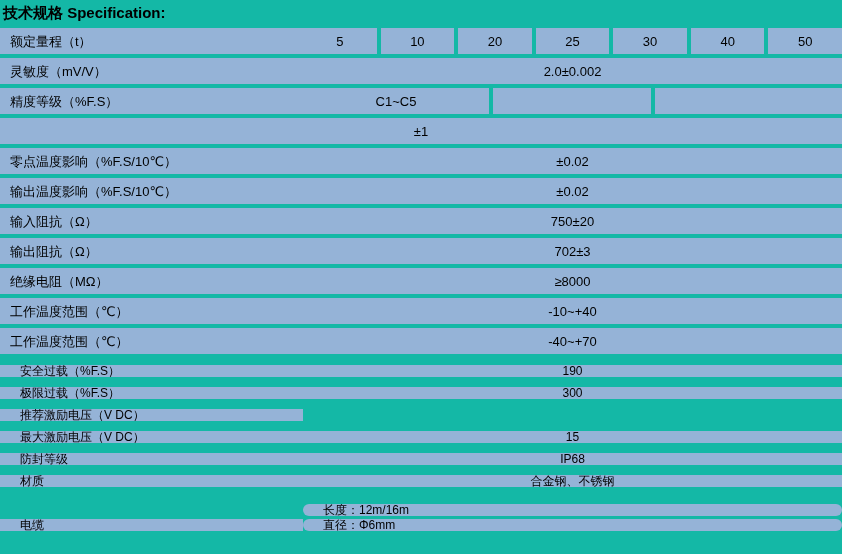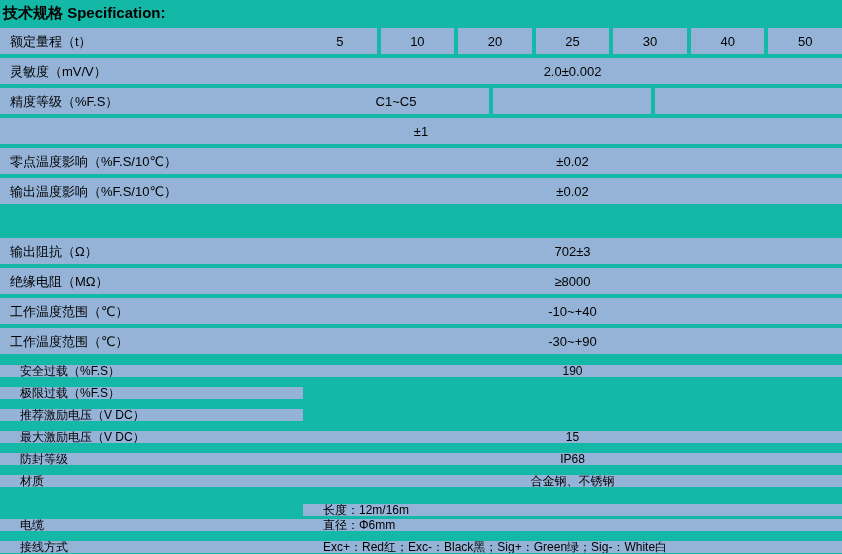--- a/index.html
+++ b/index.html
@@ -75,20 +75,21 @@
   .values.stacked {
     flex-direction: column;
     gap: 3px;
   }
   .value-cell {
     flex: 1;
     justify-content: center;
   }
   .values.stacked .value-cell {
     flex: 1;
+    border-radius: 9px;
   }
   .row.align-left .value-cell {
     justify-content: flex-start;
     padding-left: 20px;
     box-sizing: border-box;
   }
   
   .row.three .value-cell:nth-child(1) { flex: 0 0 186px; text-align: right; }
   .row.three .value-cell:nth-child(2) { flex: 0 0 158px; }
   .row.three .value-cell:nth-child(3) { flex: 1; }
@@ -136,20 +137,24 @@
           <div class="cell value-cell">±0.02</div>
         </div>
       </div>
       <div class="row">
         <div class="cell label-cell">输出温度影响（%F.S/10℃）</div>
         <div class="values">
           <div class="cell value-cell">±0.02</div>
         </div>
       </div>
       <div class="row">
+        <div class="cell label-cell">输入阻抗（Ω）</div>
+        <div class="values">
+          <div class="cell value-cell">750±20</div>
+        </div>
       </div>
       <div class="row">
         <div class="cell label-cell">输出阻抗（Ω）</div>
         <div class="values">
           <div class="cell value-cell">702±3</div>
         </div>
       </div>
       <div class="row">
         <div class="cell label-cell">绝缘电阻（MΩ）</div>
         <div class="values">
@@ -158,31 +163,34 @@
       </div>
       <div class="row">
         <div class="cell label-cell">工作温度范围（℃）</div>
         <div class="values">
           <div class="cell value-cell">-10~+40</div>
         </div>
       </div>
       <div class="row">
         <div class="cell label-cell">工作温度范围（℃）</div>
         <div class="values">
-          <div class="cell value-cell">-30~+90</div>
+          <div class="cell value-cell">-40~+70</div>
         </div>
       </div>
       <div class="row small">
         <div class="cell label-cell">安全过载（%F.S）</div>
         <div class="values">
           <div class="cell value-cell">190</div>
         </div>
       </div>
       <div class="row small">
         <div class="cell label-cell">极限过载（%F.S）</div>
+        <div class="values">
+          <div class="cell value-cell">300</div>
+        </div>
       </div>
       <div class="row small">
         <div class="cell label-cell">推荐激励电压（V DC）</div>
       </div>
       <div class="row small">
         <div class="cell label-cell">最大激励电压（V DC）</div>
         <div class="values">
           <div class="cell value-cell">15</div>
         </div>
       </div>
@@ -198,20 +206,14 @@
           <div class="cell value-cell">合金钢、不锈钢</div>
         </div>
       </div>
       <div class="row small stacked-row align-left">
         <div class="cell label-cell">电缆</div>
         <div class="values stacked">
           <div class="cell value-cell">长度：12m/16m</div>
           <div class="cell value-cell">直径：Φ6mm</div>
         </div>
       </div>
-      <div class="row small align-left">
-        <div class="cell label-cell">接线方式</div>
-        <div class="values">
-          <div class="cell value-cell">Exc+：Red红；Exc-：Black黑；Sig+：Green绿；Sig-：White白</div>
-        </div>
-      </div>
     </div>
 </div>
 
 </body></html>

